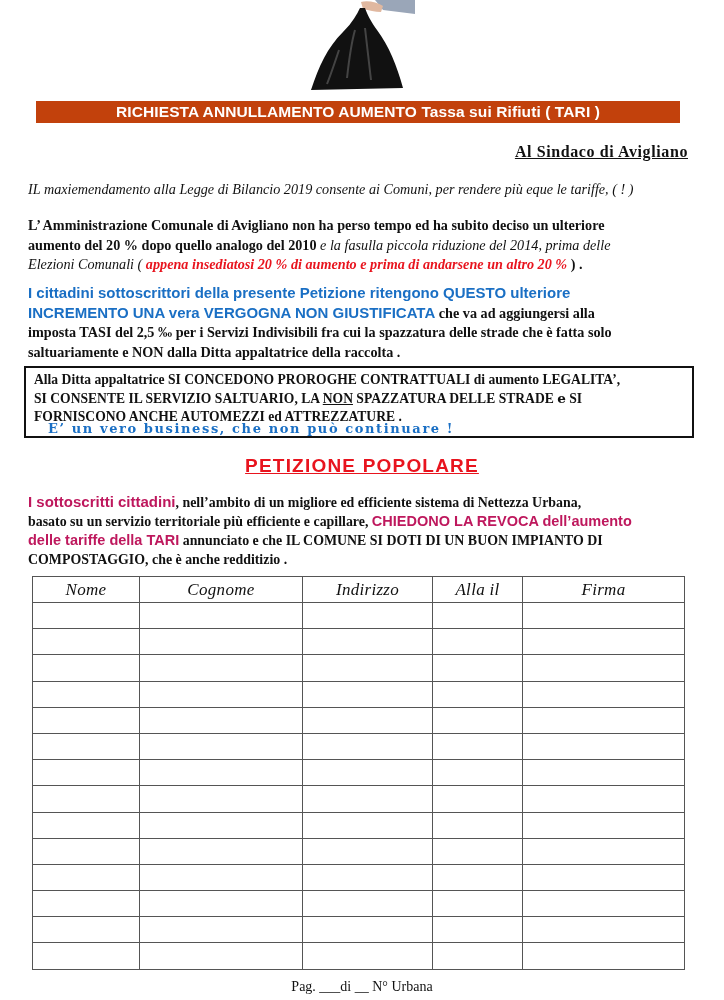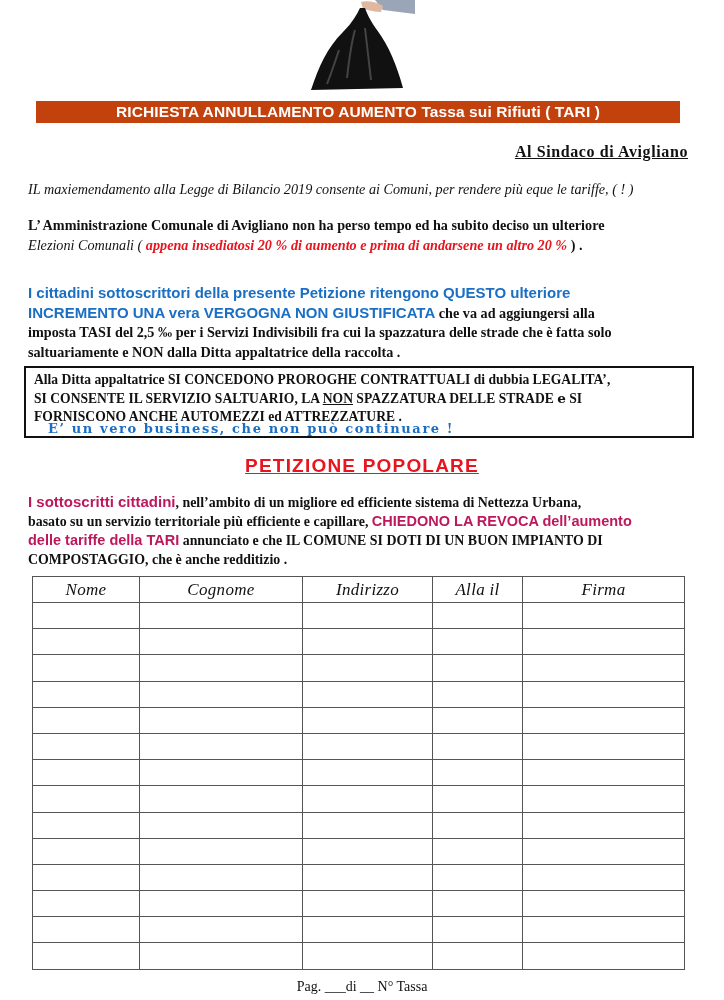--- a/index.html
+++ b/index.html
@@ -45,33 +45,34 @@
 
 <div id="title-bar" class="abs">RICHIESTA ANNULLAMENTO AUMENTO Tassa sui Rifiuti ( TARI )</div>
 <div id="addressee" class="abs">Al Sindaco di Avigliano</div>
 
 <div id="p1" class="abs para">
   <div class="i">IL maxiemendamento alla Legge di Bilancio 2019 consente ai Comuni, per rendere più eque le tariffe,  ( ! )</div>
 </div>
 
 <div id="p2" class="abs para">
   <div class="b">L’ Amministrazione Comunale di Avigliano non ha perso tempo ed ha subito deciso un ulteriore</div>
+  <div><span class="b">aumento del 20 % dopo quello analogo del 2010</span><span class="i"> e la fasulla piccola riduzione del 2014, prima delle</span></div>
   <div><span class="i">Elezioni Comunali  ( </span><span class="i b red">appena insediatosi  20 % di aumento e prima di andarsene un altro 20 %</span><span class="b"> ) .</span></div>
 </div>
 
 <div id="p3" class="abs para">
   <div class="blue-sans">I cittadini sottoscrittori della presente Petizione ritengono QUESTO ulteriore</div>
   <div><span class="blue-sans">INCREMENTO UNA vera VERGOGNA NON GIUSTIFICATA</span><span class="b"> che va ad  aggiungersi alla</span></div>
   <div class="b">imposta TASI del 2,5 ‰  per i Servizi Indivisibili fra cui la spazzatura delle strade che è fatta solo</div>
   <div class="b">saltuariamente e NON dalla Ditta appaltatrice della raccolta .</div>
 </div>
 
 <div id="box" class="abs">
   <div id="box-text">
-    <div>Alla Ditta appaltatrice SI CONCEDONO PROROGHE CONTRATTUALI di dubbia  LEGALITA’,</div>
+    <div>Alla Ditta appaltatrice SI CONCEDONO PROROGHE CONTRATTUALI di aumento  LEGALITA’,</div>
     <div><span>SI CONSENTE IL SERVIZIO SALTUARIO,  LA </span><span style="text-decoration:underline">NON</span><span> SPAZZATURA DELLE STRADE  </span><span style="font-family:'DejaVu Serif',serif">e</span><span>  SI</span></div>
     <div>FORNISCONO ANCHE AUTOMEZZI  ed ATTREZZATURE .</div>
   </div>
   <div id="box-slogan">E’ un vero business, che non può continuare  !</div>
 </div>
 
 <div id="petition-title" class="abs"><span>PETIZIONE POPOLARE</span></div>
 
 <div id="p4" class="abs para">
   <div><span class="red-sans" style="font-size:15px">I sottoscritti cittadini</span><span>, nell’ambito di un migliore ed efficiente sistema di Nettezza Urbana,</span></div>
@@ -192,13 +193,13 @@
       <tr>
         <td></td>
         <td></td>
         <td></td>
         <td></td>
         <td></td>
       </tr>
     </tbody>
 </table>
 
-<div id="footer" class="abs">Pag. ___di __ N° Tassa</div>
+<div id="footer" class="abs">Pag. ___di __ N° Urbana</div>
 
 </body></html>

